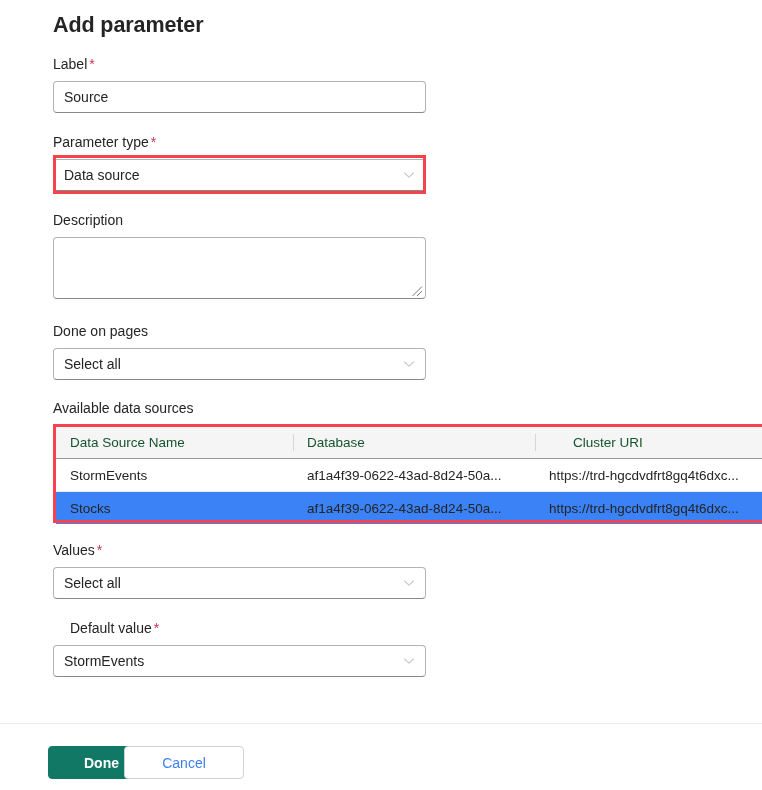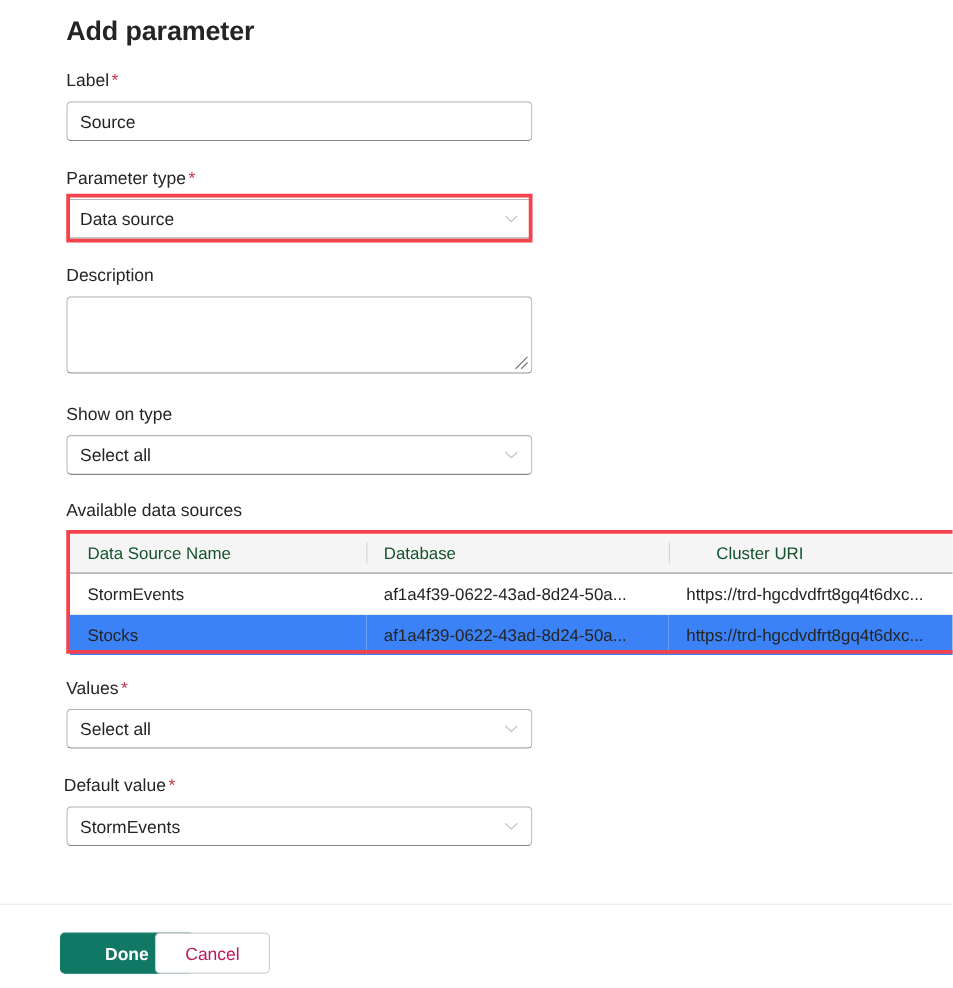--- a/index.html
+++ b/index.html
@@ -188,23 +188,23 @@
   .btn-primary {
     left: 8px;
     width: 107px;
     background: #117865;
     color: #ffffff;
     border: 1px solid #117865;
     margin-left: 40px;
   }
   .btn-secondary {
     left: 124px;
-    width: 92px;
+    width: 120px;
     background: #ffffff;
-    color: #be185d;
+    color: #3b82f6;
     border: 1px solid #d1d1d1;
     font-weight: 400;
     text-align: center;
   }
 </style>
 </head>
 <body>
 
 <div class="panel">
 
@@ -238,21 +238,21 @@
     <div class="textarea-box" style="top:237px;">
       <span class="resize-grip">
         <svg width="13" height="13" viewBox="0 0 13 13" fill="none">
           <path d="M12 2.5L2.5 12" stroke="#7a7a7a" stroke-width="1"></path>
           <path d="M12 7L7 12" stroke="#7a7a7a" stroke-width="1"></path>
         </svg>
       </span>
     </div>
 
     <div class="field-label" style="left:17px; top:322px;">
-      <span>Show on type</span>
+      <span>Done on pages</span>
     </div>
     <div class="input-box dropdown" style="top:348px;">
       <span class="val">Select all</span>
       <span class="chev">
         <svg width="14" height="14" viewBox="0 0 14 14" fill="none">
             <path d="M2.5 5L7 9.2L11.5 5" stroke="#c8c8c8" stroke-width="1.1" stroke-linecap="round" stroke-linejoin="round"></path>
           </svg>
       </span>
     </div>
 
@@ -291,21 +291,21 @@
     </div>
     <div class="input-box dropdown" style="top:567px;">
       <span class="val">Select all</span>
       <span class="chev">
         <svg width="14" height="14" viewBox="0 0 14 14" fill="none">
             <path d="M2.5 5L7 9.2L11.5 5" stroke="#c8c8c8" stroke-width="1.1" stroke-linecap="round" stroke-linejoin="round"></path>
           </svg>
       </span>
     </div>
 
-    <div class="field-label" style="left:15px; top:619px;">
+    <div class="field-label" style="left:34px; top:619px;">
       <span>Default value</span><span class="req">*</span>
     </div>
     <div class="input-box dropdown" style="top:645px;">
       <span class="val">StormEvents</span>
       <span class="chev">
         <svg width="14" height="14" viewBox="0 0 14 14" fill="none">
             <path d="M2.5 5L7 9.2L11.5 5" stroke="#c8c8c8" stroke-width="1.1" stroke-linecap="round" stroke-linejoin="round"></path>
           </svg>
       </span>
     </div>

